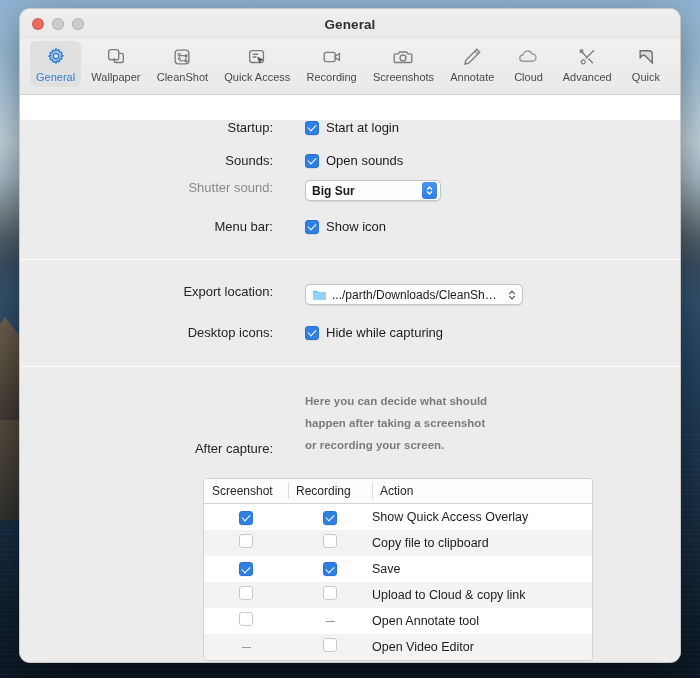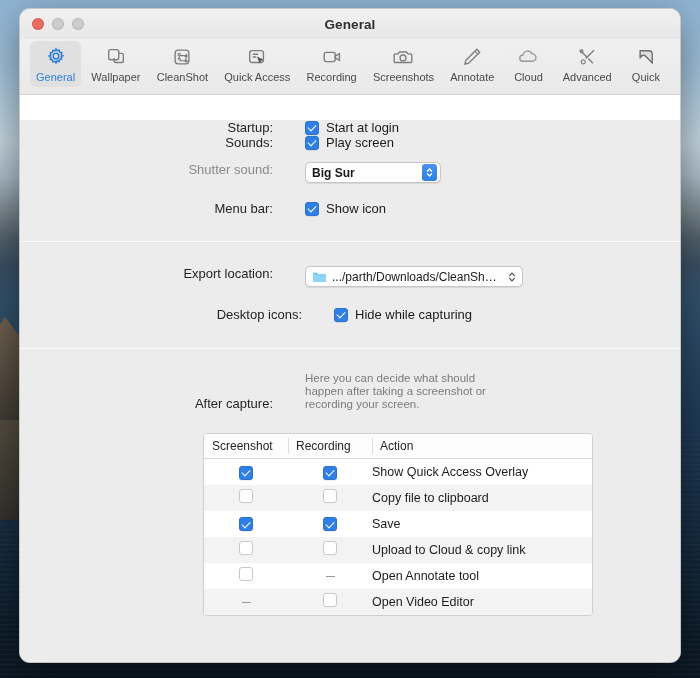--- a/index.html
+++ b/index.html
@@ -264,22 +264,23 @@
   }
   .folder-icon {
     width: 15px; height: 12px;
     flex: none;
     margin-right: 5px;
   }
 
   .helptext {
     font-size: 11.5px;
     color: #7c7c7c;
-    line-height: 13px;
+    line-height: 22px;
     max-width: 185px;
+    font-weight: bold;
   }
 
   
   .table-wrap {
     width: 390px;
     margin-left: 183px;
     border: 1px solid #d0d0d0;
     border-radius: 4px;
     overflow: hidden;
     background: #fff;
@@ -460,25 +461,25 @@
     <div class="section">
 
       <div class="row" style="margin-top:25px;">
         <div class="row-label">Startup:</div>
         <div class="row-field">
           <span class="cb on"></span>
           <span class="cb-label">Start at login</span>
         </div>
       </div>
 
-      <div class="row" style="">
+      <div class="row" style="margin-top:18px;">
         <div class="row-label">Sounds:</div>
         <div class="row-field">
           <span class="cb on"></span>
-          <span class="cb-label">Play screen</span>
+          <span class="cb-label">Open sounds</span>
         </div>
       </div>
 
       <div class="row" style="margin-top:12px;">
         <div class="row-label dim" style="width:265px;">Shutter sound:</div>
         <div class="row-field">
           <span class="popup" style="width:136px;">
             <span class="ptext">Big Sur</span>
             <span class="chev-blue">
               <svg width="7" height="11" viewBox="0 0 7 11" fill="none" stroke="#ffffff" stroke-width="1.3" stroke-linecap="round" stroke-linejoin="round">
@@ -518,21 +519,21 @@
             <span class="chev-plain">
               <svg width="8" height="12" viewBox="0 0 8 12" fill="none" stroke="#4a4a4a" stroke-width="1.2" stroke-linecap="round" stroke-linejoin="round">
                 <path d="M1.6 4.6L4 2.2l2.4 2.4"></path>
                 <path d="M1.6 7.4L4 9.8l2.4-2.4"></path>
               </svg>
             </span>
           </span>
         </div>
       </div>
 
-      <div class="row" style="margin-top:20px;padding-left:29px;">
+      <div class="row" style="margin-top:20px;">
         <div class="row-label">Desktop icons:</div>
         <div class="row-field">
           <span class="cb on"></span>
           <span class="cb-label">Hide while capturing</span>
         </div>
       </div>
 
     </div>
 
     <div class="divider" style="margin-top:26px;"></div>

